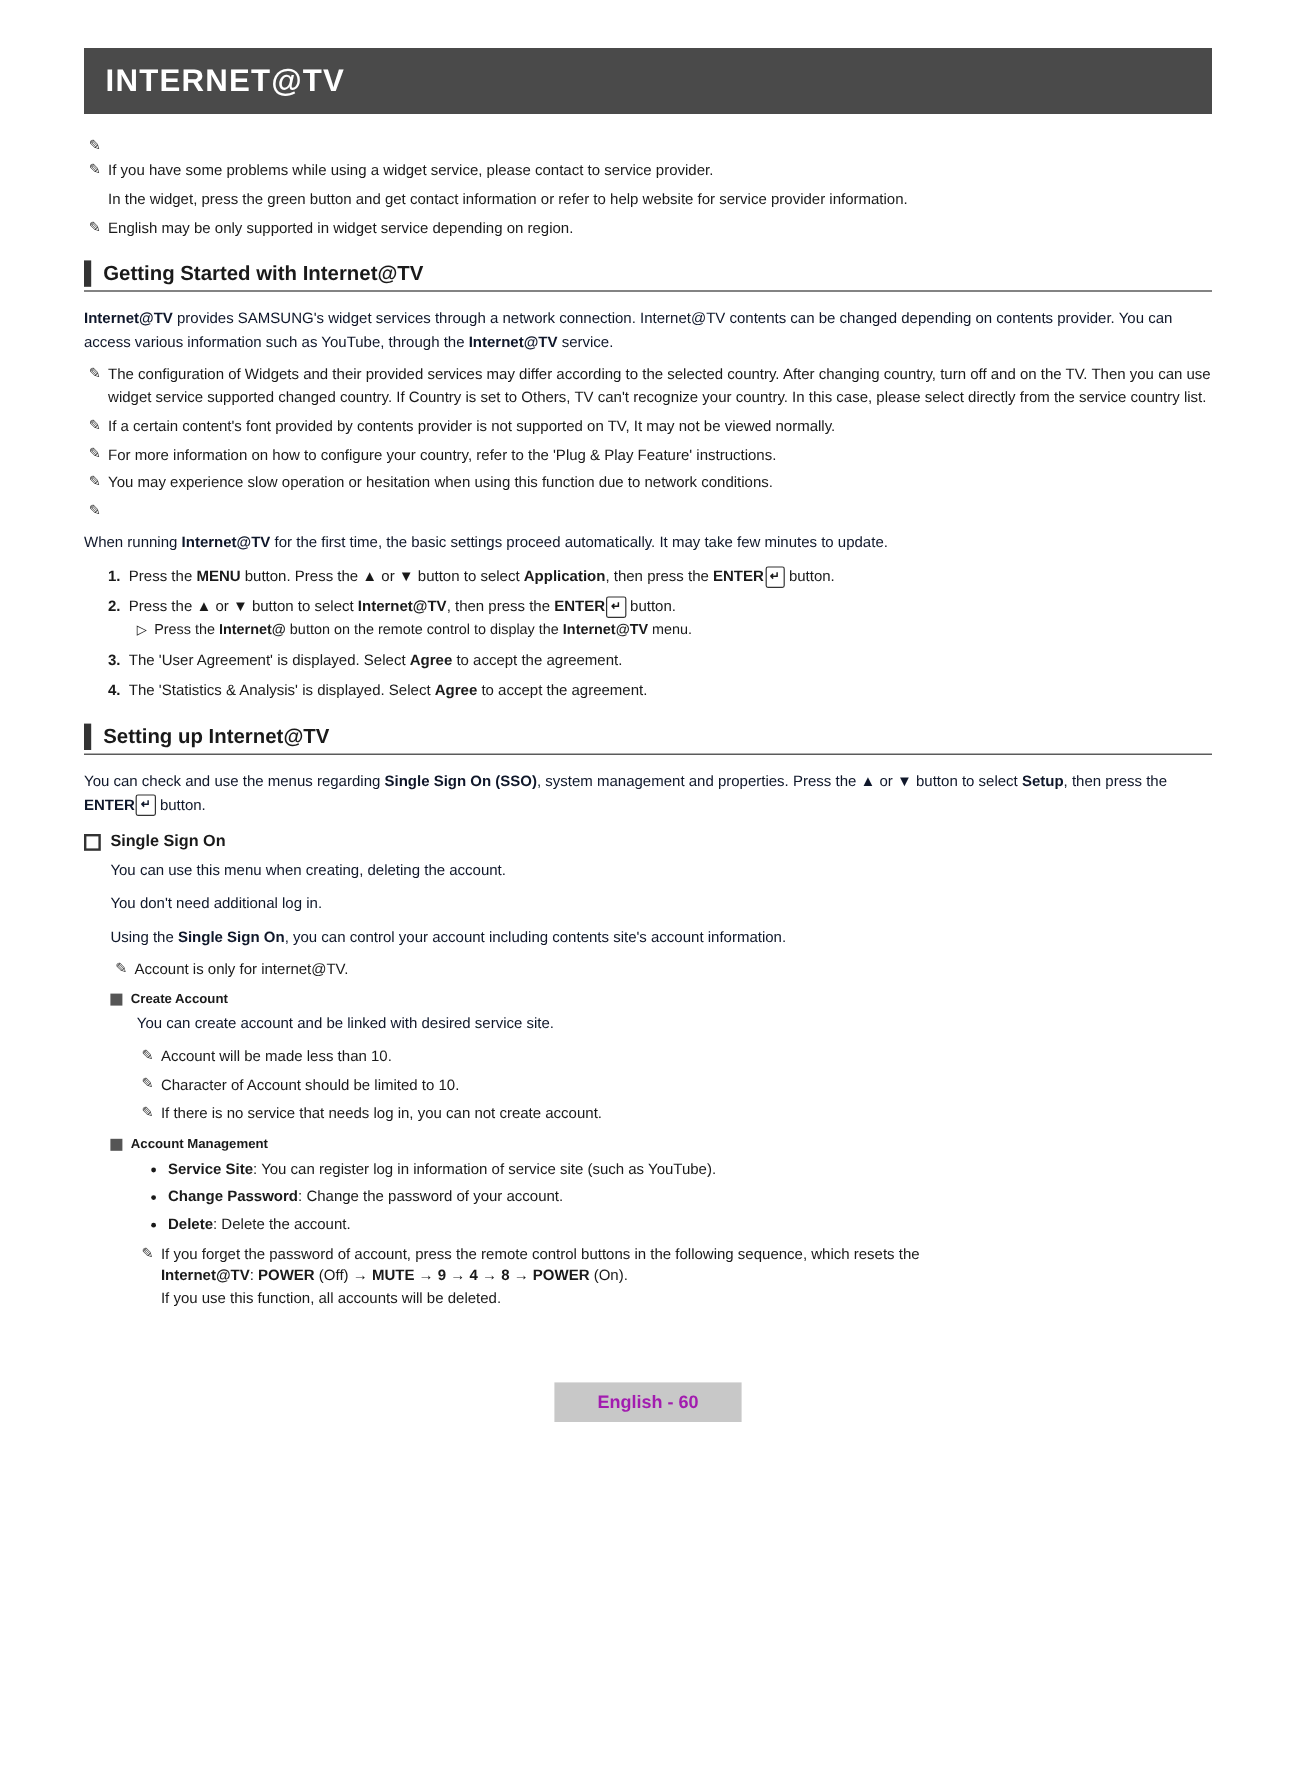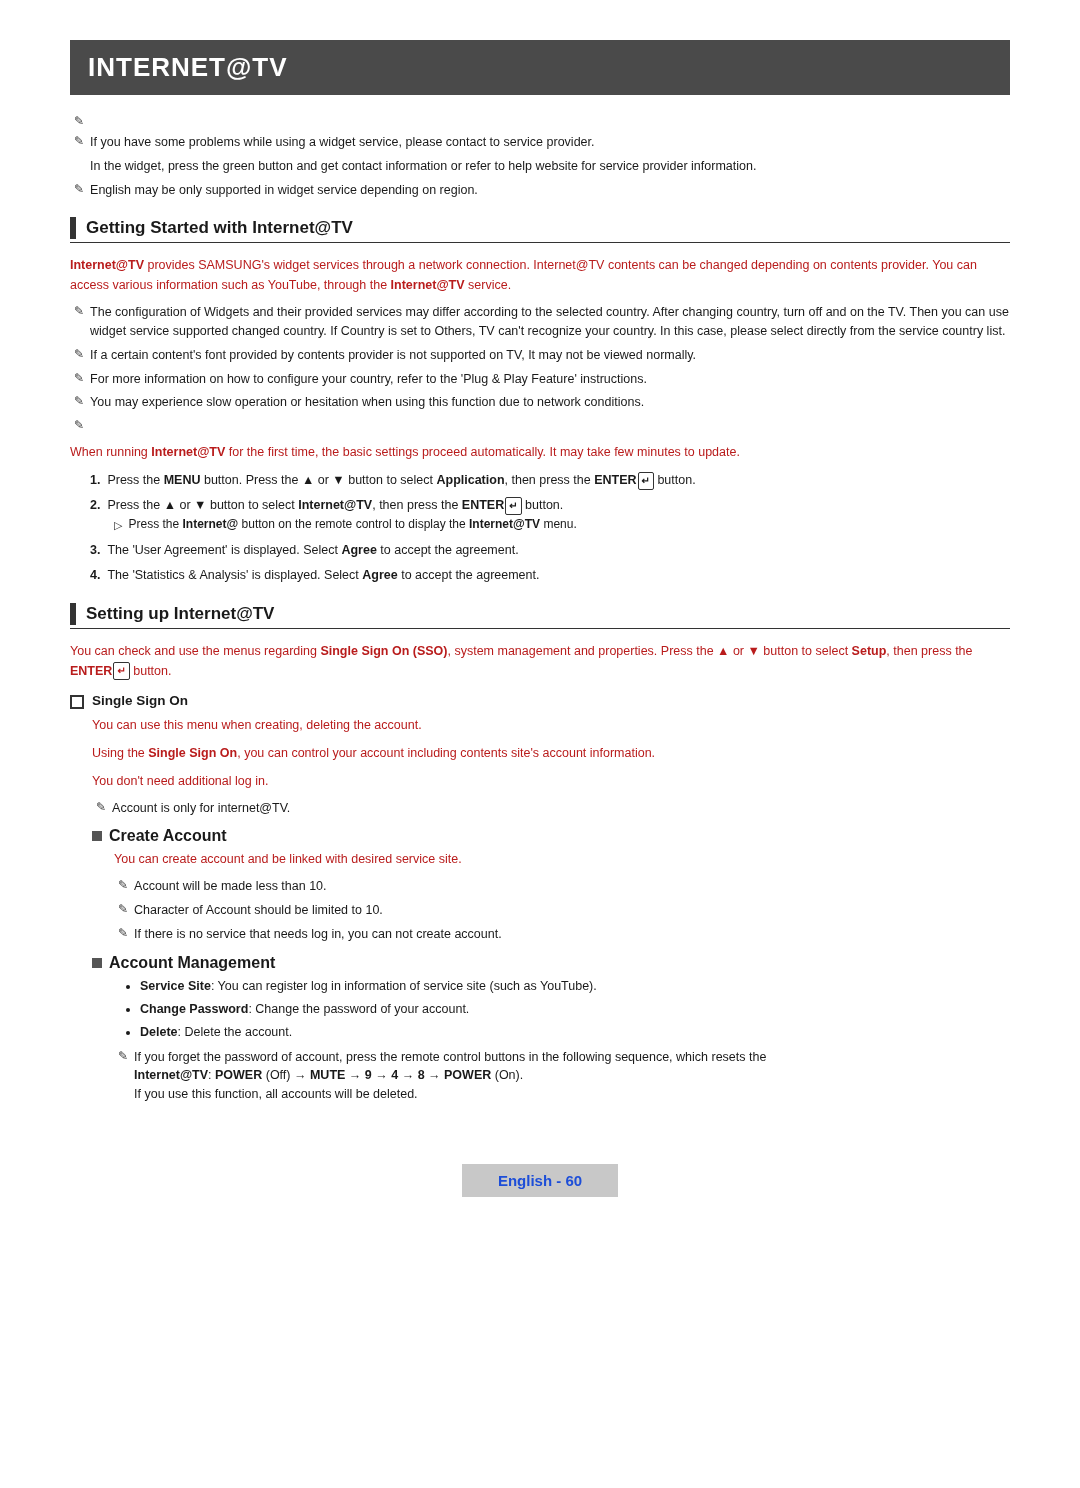--- a/index.html
+++ b/index.html
@@ -63,21 +63,21 @@
     .section-title {
       font-size: 17px;
       font-weight: bold;
       color: #1a1a1a;
       text-align: right;
     }
     .body-text {
       font-size: 12.5px;
       line-height: 1.6;
       margin-bottom: 8px;
-      color: #b91c1c;
+      color: #0f172a;
     }
     .body-text b {
       font-weight: bold;
     }
     .numbered-list {
       margin-left: 20px;
       margin-bottom: 8px;
     }
     .numbered-item {
       margin-bottom: 5px;
@@ -132,21 +132,21 @@
       margin-bottom: 4px;
     }
     .small-bar {
       width: 10px;
       height: 10px;
       background: #555;
       margin-right: 7px;
       flex-shrink: 0;
     }
     .small-header-text {
-      font-size: 16px;
+      font-size: 11px;
       font-weight: bold;
     }
     .bullet-list {
       padding-left: 26px;
       margin-bottom: 6px;
     }
     .bullet-item {
       font-size: 12.5px;
       line-height: 1.6;
       margin-bottom: 3px;
@@ -158,21 +158,21 @@
     .footer-bar {
       display: flex;
       justify-content: center;
       margin-top: 60px;
     }
     .footer-badge {
       background: #c8c8c8;
       padding: 8px 36px;
       font-size: 15px;
       font-weight: bold;
-      color: #1d4ed8;
+      color: #a21caf;
     }
     .enter-icon {
       display: inline-block;
       border: 1.5px solid #333;
       border-radius: 2px;
       padding: 0px 3px;
       font-size: 10px;
       vertical-align: middle;
       margin-left: 1px;
     }
@@ -263,22 +263,22 @@
   You can check and use the menus regarding <b>Single Sign On (SSO)</b>, system management and properties. Press the ▲ or ▼ button to select <b>Setup</b>, then press the <b>ENTER<span class="enter-icon">↵</span></b> button.
 </p>
 
 <div class="checkbox-section">
   <div class="checkbox-icon"></div>
   <span class="checkbox-label">Single Sign On</span>
 </div>
 
 <div class="indent-block">
   <p class="body-text">You can use this menu when creating, deleting the account.</p>
+  <p class="body-text">You don't need additional log in.</p>
   <p class="body-text">Using the <b>Single Sign On</b>, you can control your account including contents site's account information.</p>
-  <p class="body-text">You don't need additional log in.</p>
   <div class="note-item">
     <span class="note-icon">✎</span>
     <span class="note-text">Account is only for internet@TV.</span>
   </div>
 
   <div class="small-header-block">
     <div class="small-bar"></div>
     <span class="small-header-text">Create Account</span>
   </div>
   <div class="indent-block">

